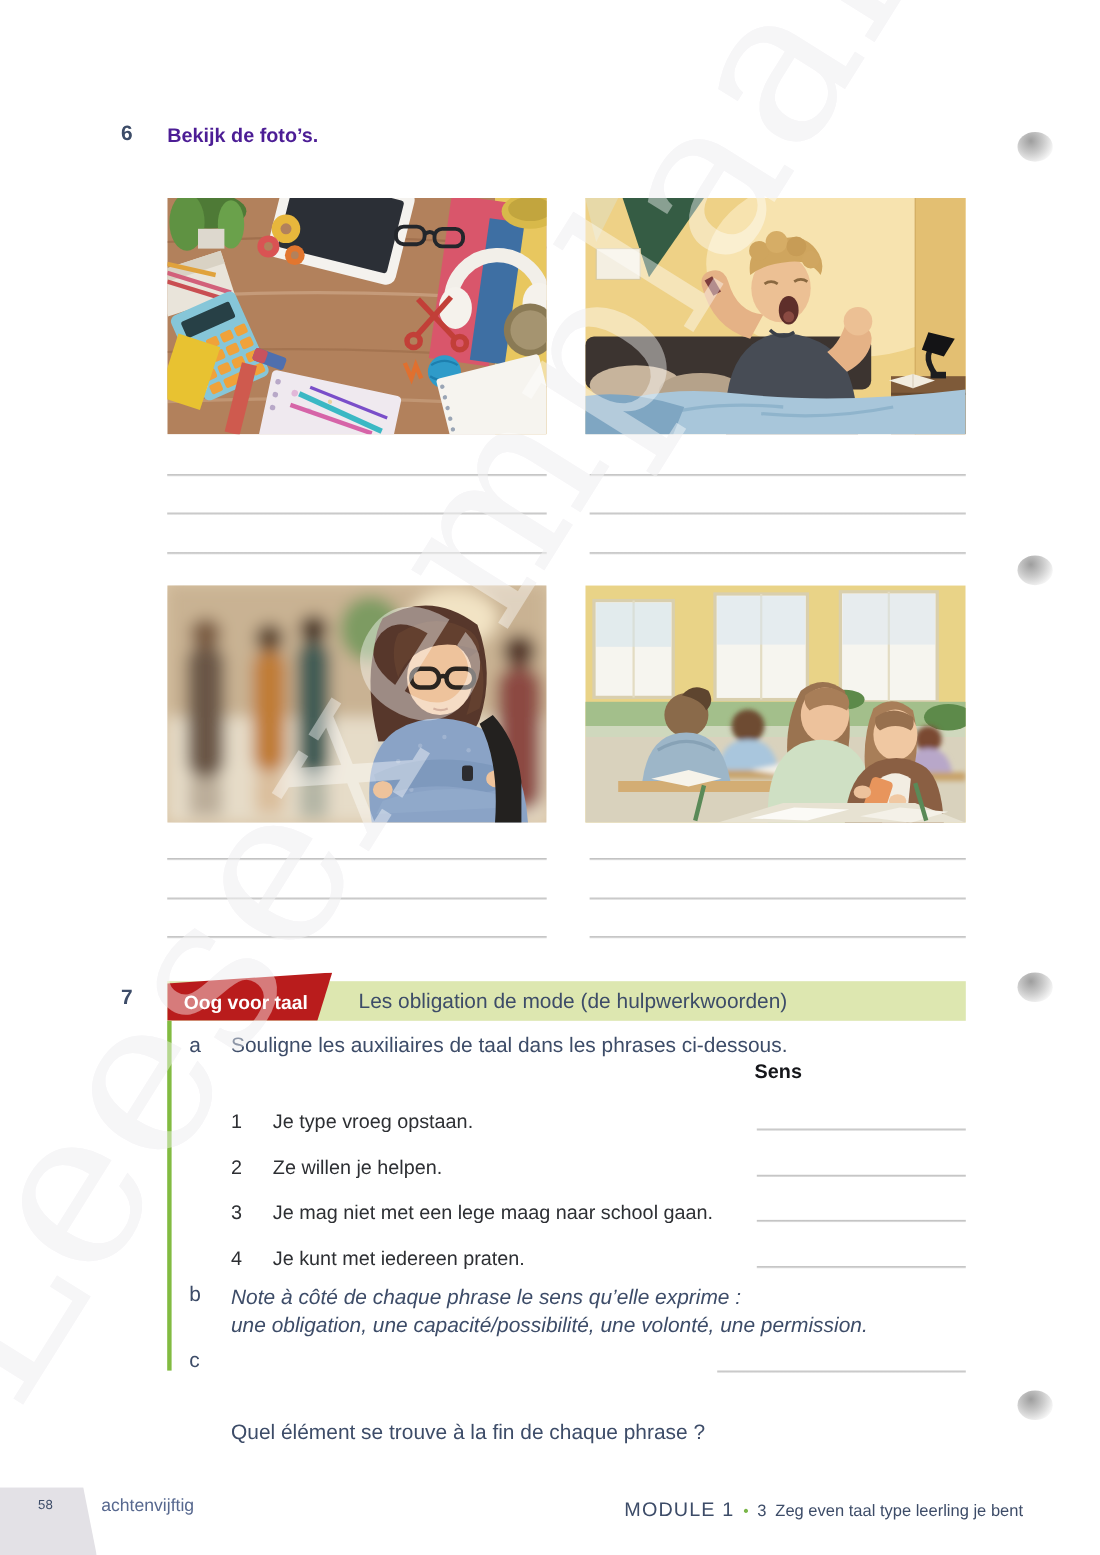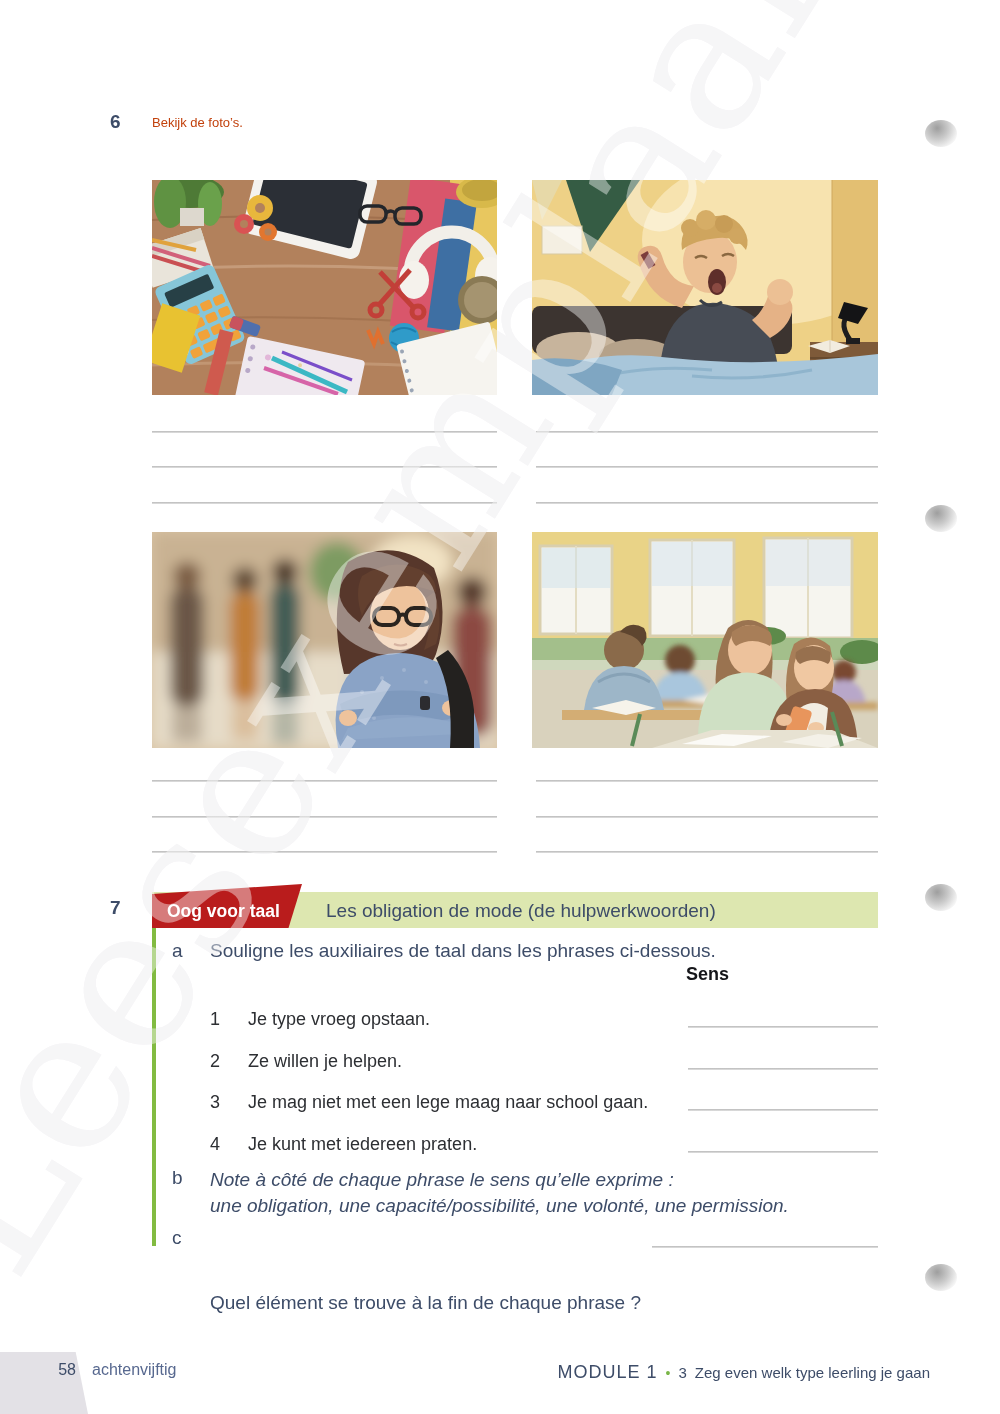--- a/index.html
+++ b/index.html
@@ -14,21 +14,21 @@
     position:absolute;left:55px;top:1080px;
     font-family:"DejaVu Serif",serif;font-size:198px;letter-spacing:3px;
     white-space:nowrap;transform:rotate(-58deg);transform-origin:0 100%;
     pointer-events:none;user-select:none;
   }
   .wm-behind{color:#f0eff2;z-index:0;}
   .wm-over{color:rgba(255,255,255,0.42);z-index:4;}
   .content{position:relative;z-index:1;}
   
   .ex-num{font-weight:bold;font-size:19px;color:#3d4c68;}
-  .ex-title{font-weight:normal;font-size:13px;line-height:24px;color:#c2410c;}
+  .ex-title{font-weight:bold;font-size:18px;line-height:24px;color:#4c1d95;}
   
   .photo{position:absolute;overflow:hidden;}
   .photo svg{display:block;width:100%;height:100%;}
   
   .line{position:absolute;height:2px;
     background:linear-gradient(#b9b9b9,#e2e2e2);}
   
   .bar{position:absolute;left:152px;top:892px;width:726px;height:36px;background:#dde7b0;}
   .badge{
     position:absolute;left:152px;top:884px;width:150px;height:44px;background:#b91c1c;
@@ -42,21 +42,21 @@
   .sub-label{position:absolute;font-size:19px;color:#3d4c68;font-weight:bold;}
   .instr{position:absolute;font-size:19px;color:#3d4c68;}
   .sens{position:absolute;left:686px;top:964px;font-size:18px;font-weight:bold;color:#15161a;}
   .sent-num{position:absolute;left:210px;font-size:18px;color:#2d2f33;}
   .sent-text{position:absolute;left:248px;font-size:18px;color:#2d2f33;}
   
   .pagebox{
     position:absolute;left:0;top:1352px;width:88px;height:62px;background:#e3e1e6;
     clip-path:polygon(0 0,86% 0,100% 100%,0 100%);
   }
-  .pagebox span{position:absolute;right:12px;top:9px;font-size:16px;color:#3d4c68;}
+  .pagebox span{position:absolute;right:40px;top:9px;font-size:12px;color:#3d4c68;}
   .page-word{position:absolute;left:92px;top:1361px;font-size:16px;color:#57688f;}
   .footer-right{
     position:absolute;right:70px;top:1362px;display:flex;align-items:baseline;gap:8px;
     font-size:15px;color:#3d4c68;white-space:nowrap;
   }
   .footer-module{font-size:18px;letter-spacing:1px;}
   .footer-dot{color:#7ab648;font-size:14px;}
   .footer-chnum{font-size:15px;}
   
   .hole{
@@ -397,21 +397,21 @@
     <div class="line" style="left:652px;top:1246px;width:226px;"></div>
 
     <div class="pagebox">
       <span>58</span>
     </div>
     <div class="page-word">achtenvijftig</div>
     <div class="footer-right">
       <span class="footer-module">MODULE 1</span>
       <span class="footer-dot">•</span>
       <span class="footer-chnum">3</span>
-      <span>Zeg even welk type leerling je gaan</span>
+      <span>Zeg even taal type leerling je bent</span>
     </div>
 
   </div>
 
   <div class="wm wm-over">Leesexemplaar</div>
 
   <div class="hole" style="top:120px;"></div>
   <div class="hole" style="top:505px;"></div>
   <div class="hole" style="top:884px;"></div>
   <div class="hole" style="top:1264px;"></div>

